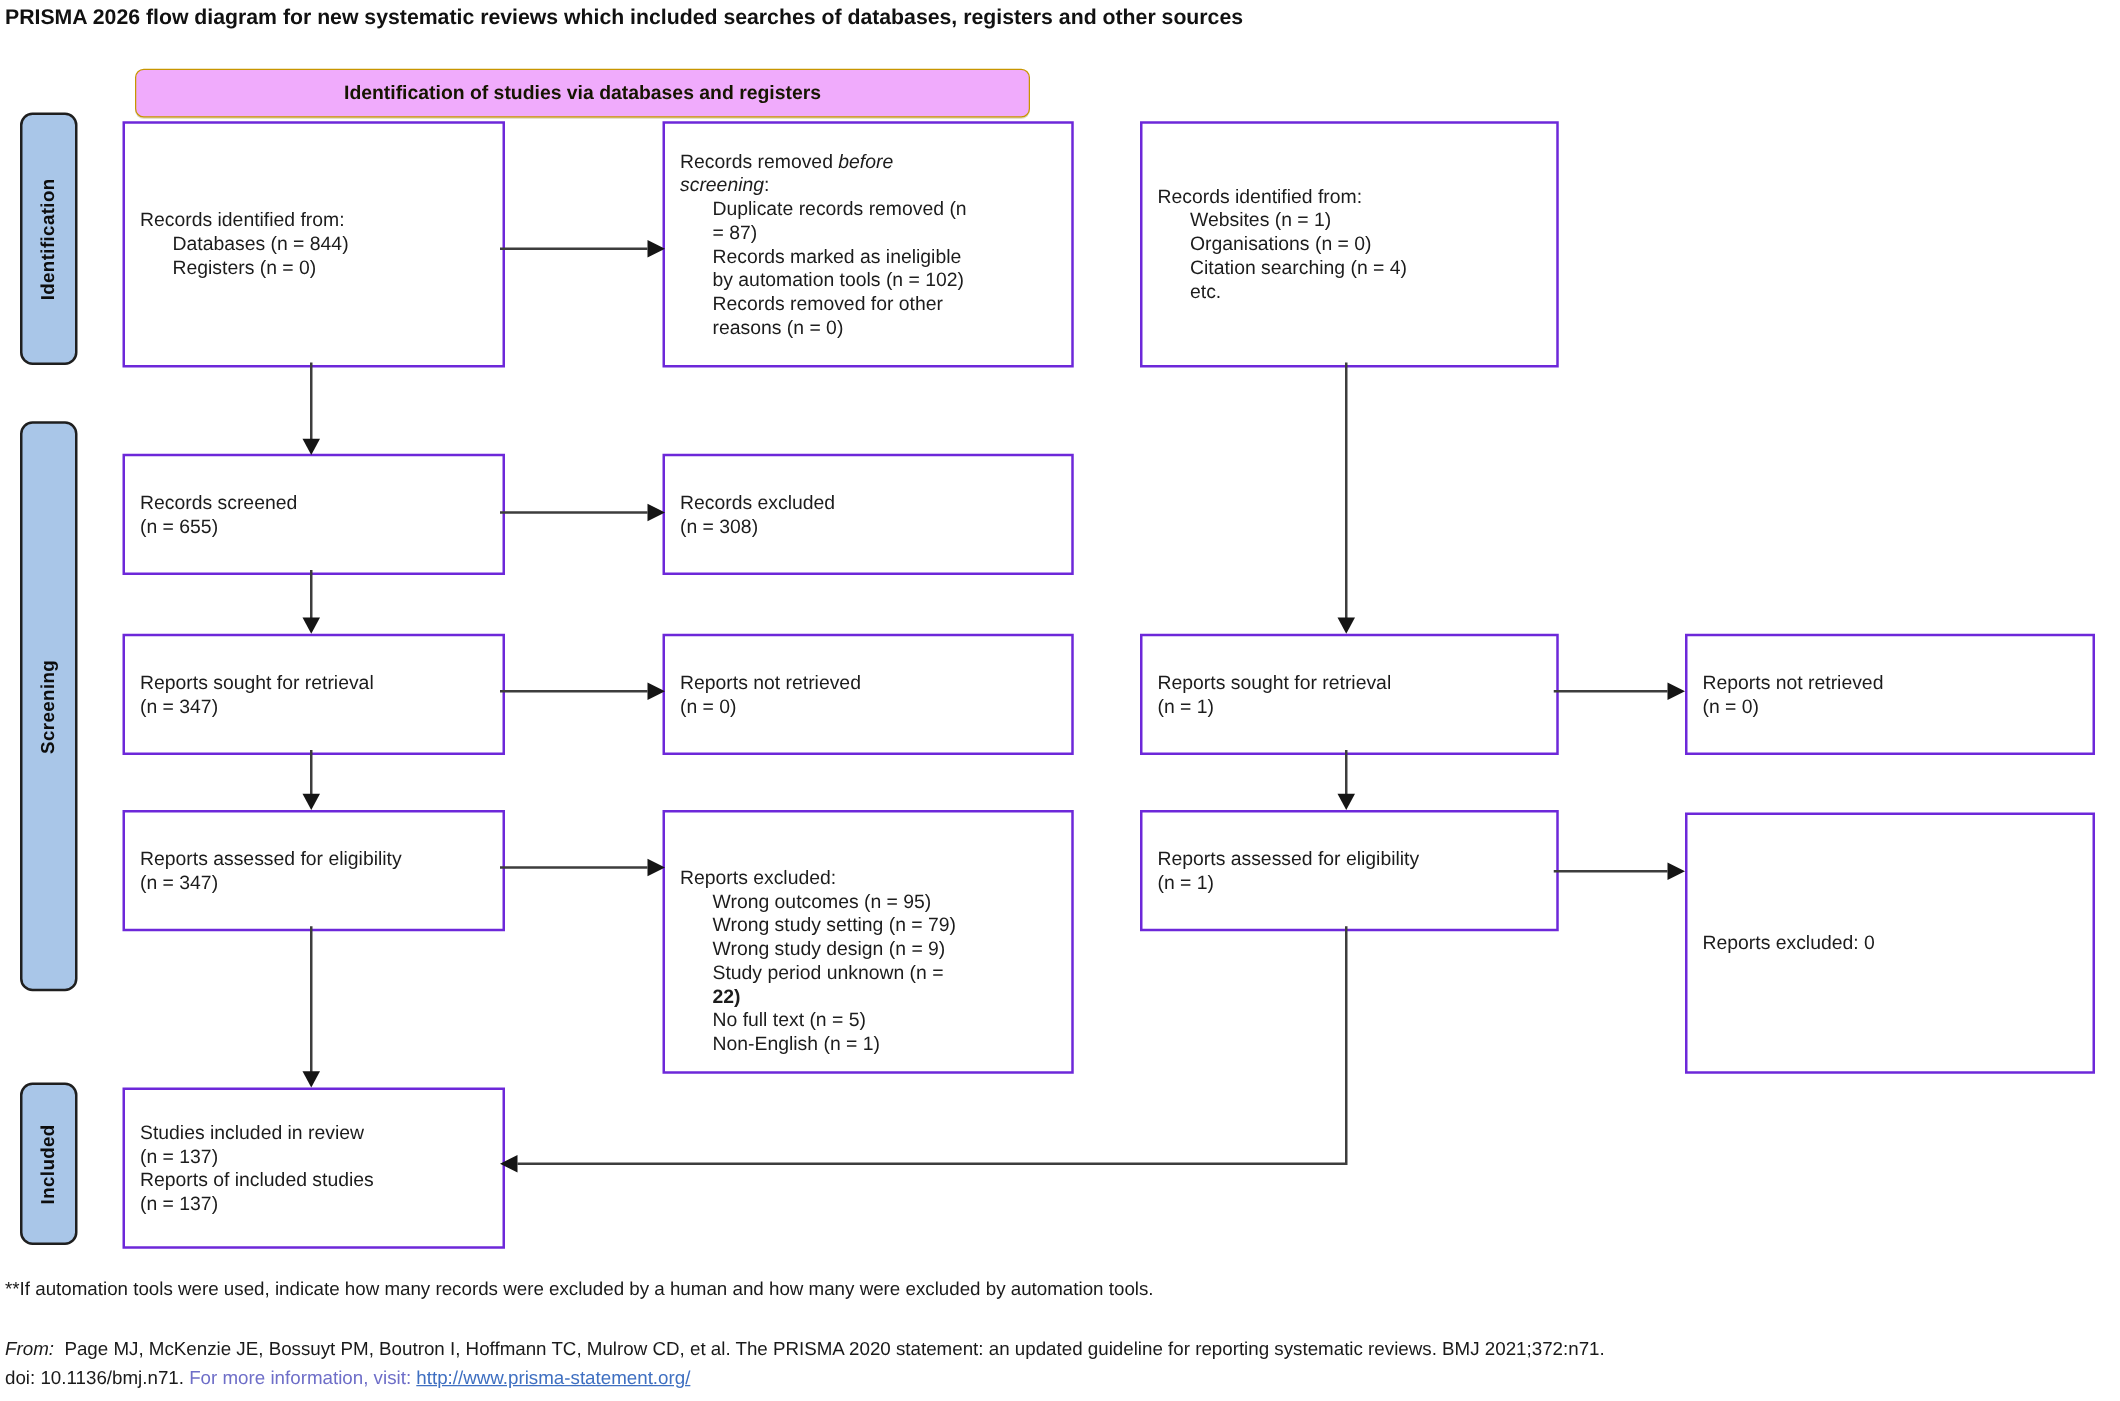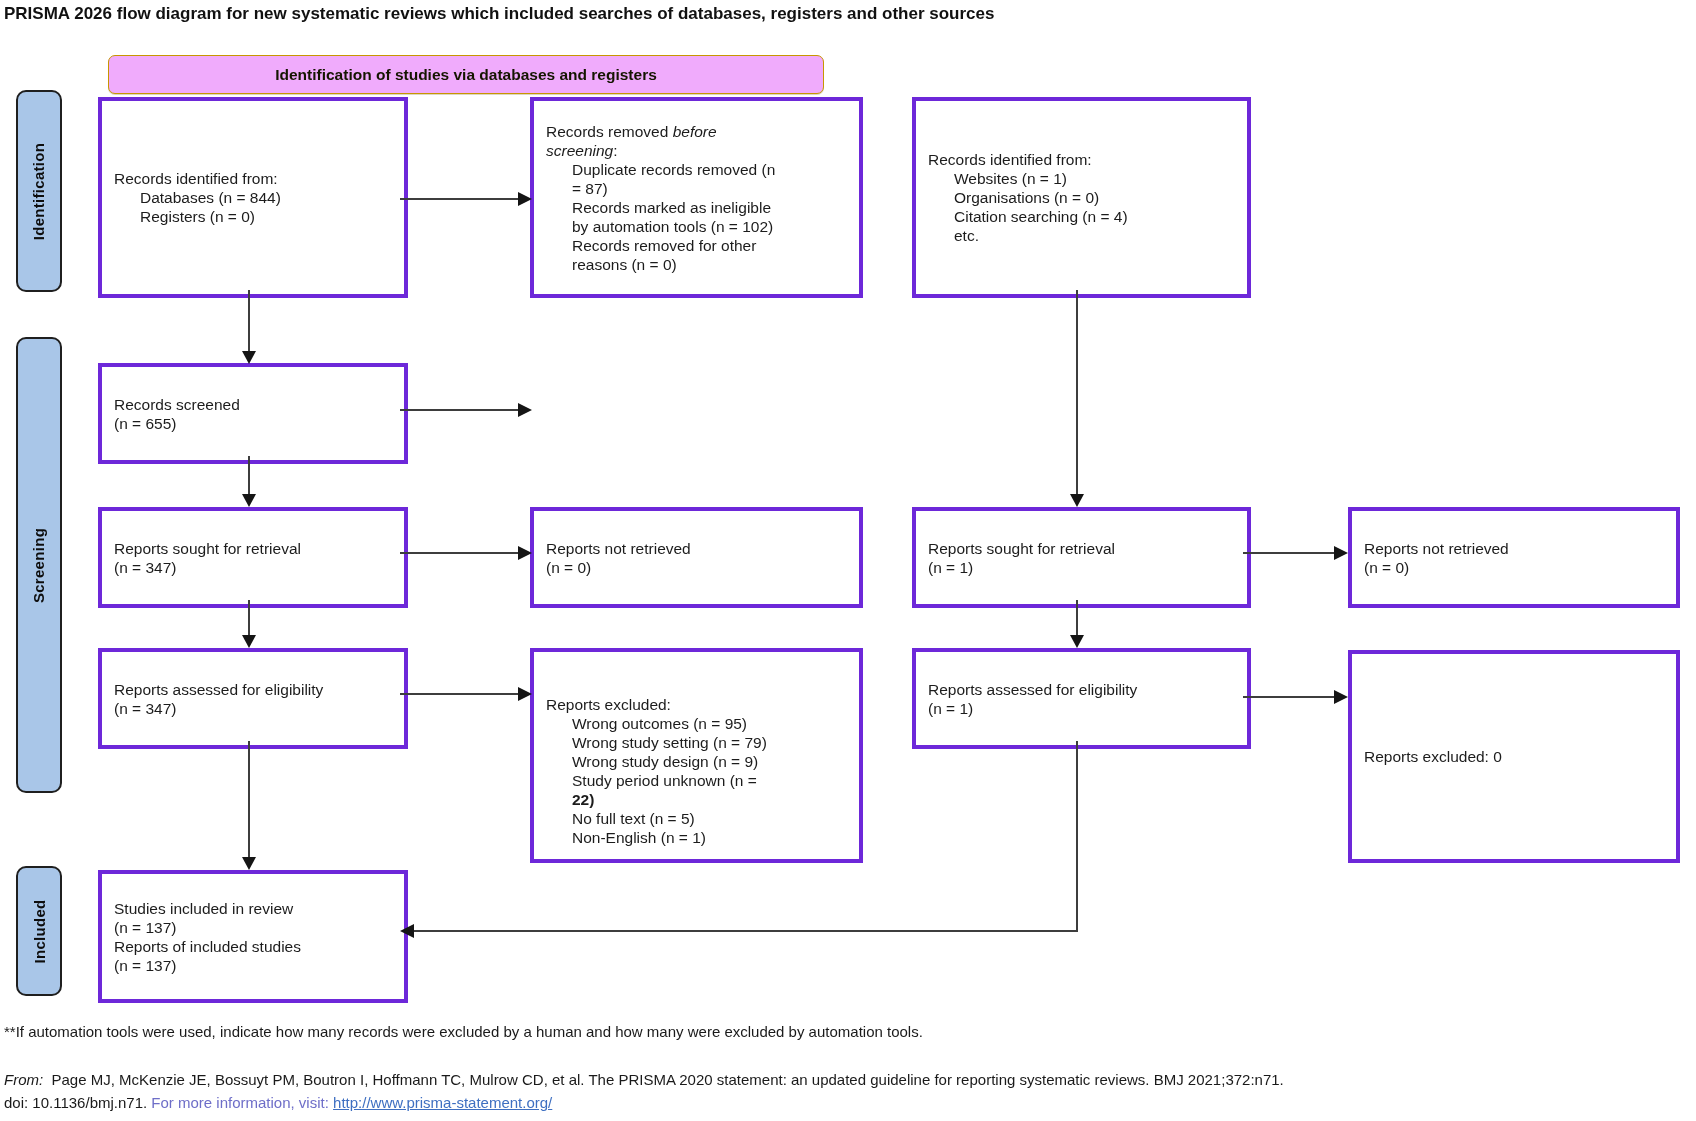--- a/index.html
+++ b/index.html
@@ -22,21 +22,21 @@
   .stage{
     position:absolute;left:16px;width:42px;border-radius:10px;
     background:#A9C6E8;border:2px solid #1f1f1f;
     display:flex;align-items:center;justify-content:center;
   }
   .stage span{
     transform:rotate(-90deg);white-space:nowrap;
     font-size:15px;font-weight:bold;color:#0d0d0d;letter-spacing:.3px;
   }
   .node{
-    position:absolute;background:#ffffff;border:4px solid #6d28d9;
+    position:absolute;background:#ffffff;border:2px solid #6d28d9;
     display:flex;align-items:center;
   }
   .node-text{width:100%;padding:2px 12px;font-size:15.5px;line-height:19px;color:#1c1c1c;}
   .tline{white-space:nowrap;}
   .it{font-style:italic;}
   svg.arrows{position:absolute;left:0;top:0;pointer-events:none;}
   .foot{
     position:absolute;left:4px;width:1688px;
     font-size:15px;line-height:23px;color:#1a1a1a;
   }
@@ -92,20 +92,26 @@
         <div class="tline" style="padding-left: 26px;"><span>Organisations (n = 0)</span></div>
         <div class="tline" style="padding-left: 26px;"><span>Citation searching (n = 4)</span></div>
         <div class="tline" style="padding-left: 26px;"><span>etc.</span></div>
       </div>
   </div>
 
   <div class="node" style="left:98px;top:363px;width:302px;height:93px;">
     <div class="node-text">
         <div class="tline" style="padding-left: 0px;"><span>Records screened</span></div>
         <div class="tline" style="padding-left: 0px;"><span>(n = 655)</span></div>
+      </div>
+  </div>
+  <div class="node" style="left:530px;top:363px;width:325px;height:93px;">
+    <div class="node-text">
+        <div class="tline" style="padding-left: 0px;"><span>Records excluded</span></div>
+        <div class="tline" style="padding-left: 0px;"><span>(n = 308)</span></div>
       </div>
   </div>
 
   <div class="node" style="left:98px;top:507px;width:302px;height:93px;">
     <div class="node-text">
         <div class="tline" style="padding-left: 0px;"><span>Reports sought for retrieval</span></div>
         <div class="tline" style="padding-left: 0px;"><span>(n = 347)</span></div>
       </div>
   </div>
   <div class="node" style="left:530px;top:507px;width:325px;height:93px;">

